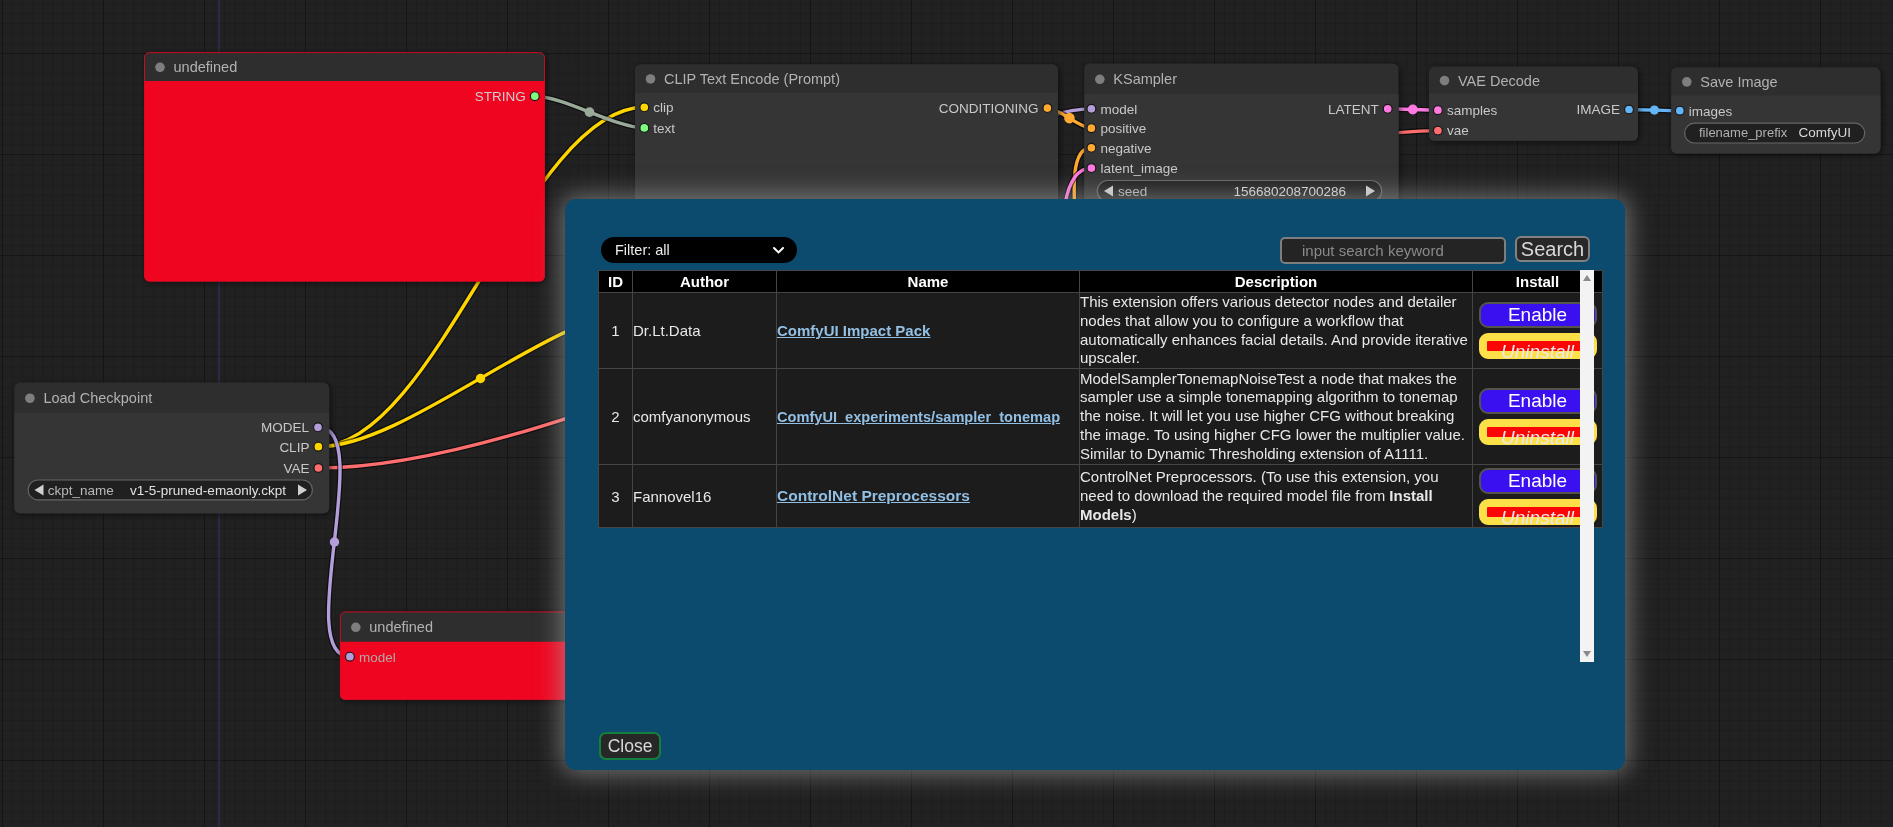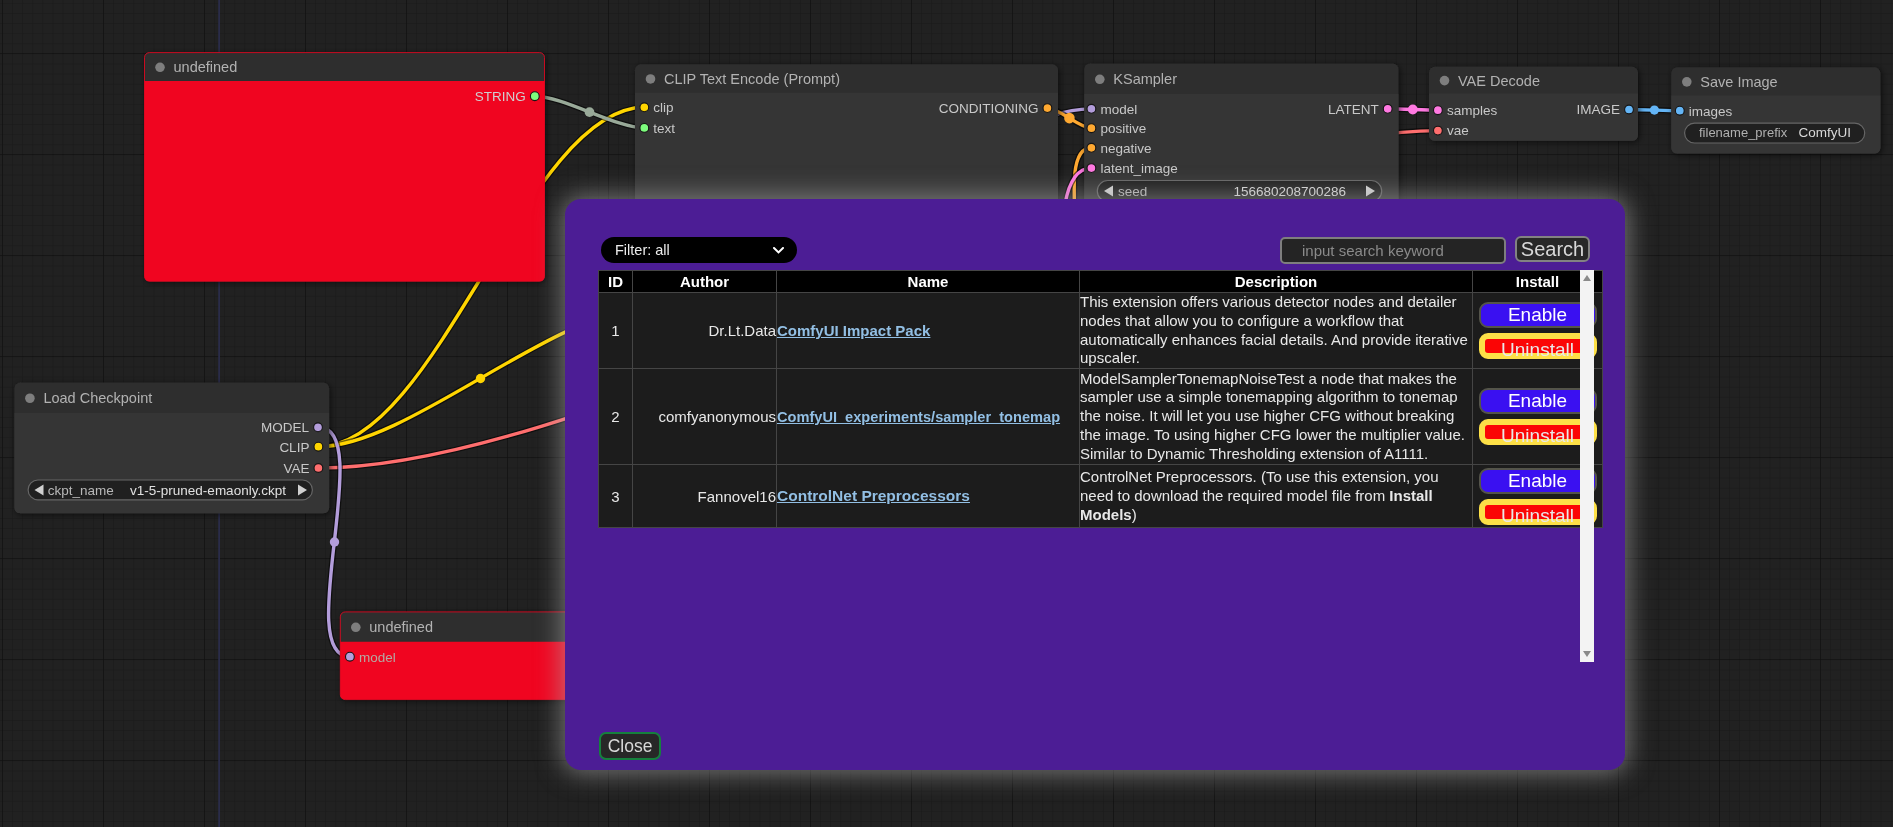--- a/index.html
+++ b/index.html
@@ -1,31 +1,31 @@
 <!DOCTYPE html>
 <html><head><meta charset="utf-8"><style>
 html,body{margin:0;padding:0;width:1893px;height:827px;overflow:hidden;background:#212121;font-family:"Liberation Sans",sans-serif;}
-#dlg{transform:translateZ(0);position:absolute;left:565px;top:199px;width:1060px;height:571px;background:#4c1d95;border-radius:16px;box-shadow:0 0 26px 3px rgba(175,175,175,.6);}
+#dlg{transform:translateZ(0);position:absolute;left:565px;top:199px;width:1060px;height:571px;background:#0c4a6e;border-radius:11px;box-shadow:0 0 26px 3px rgba(175,175,175,.6);}
 #dlg *{box-sizing:border-box;}
 #filter{position:absolute;left:36px;top:38px;width:196px;height:26px;background:#000;border-radius:13px;color:#ececec;font-size:14.5px;line-height:26px;padding-left:14px;}
 #sin{position:absolute;left:715px;top:38px;width:226px;height:27px;background:#242424;border:2px solid #7e7e7e;border-radius:5px;color:#8a8a8a;font-size:15px;line-height:23px;padding-left:20px;}
 #sbtn{position:absolute;left:950px;top:37px;width:75px;height:26px;background:#282828;border:2px solid #828282;border-radius:6px;color:#d8d8d8;font-size:20px;line-height:22px;text-align:center;}
 #tbl{position:absolute;left:33px;top:71px;width:982px;border-collapse:collapse;table-layout:fixed;}
 #tbl th{background:#000;color:#fff;font-size:15px;font-weight:bold;border:1px solid #454545;text-align:center;margin-top:48px;}
 #tbl td{background:#1c1c1c;border:1px solid #454545;color:#e8e8e8;font-size:15px;vertical-align:middle;padding:0;}
 td.cid{text-align:center;}
-td.cau{padding-left:9px;text-align:right;}
+td.cau{padding-left:9px;}
 td.cnm{padding-left:9px;}
 td.cnm a{color:#92bfe4;font-weight:bold;text-decoration:underline;}
 td.cds{color:#fff;vertical-align:top;padding:1px 4px 0 5px;line-height:18.8px;}
 td.cin{text-align:center;}
 .btns{display:flex;flex-direction:column;align-items:center;gap:5px;}
 .btns button{width:118px;height:26px;border-radius:9px;color:#fff;font-size:19px;line-height:22px;font-family:"Liberation Sans",sans-serif;padding:0;}
 button.en{background:#3a10f1;border:2px solid #54544a;}
-button.un{background:#fb0505;border:6px solid #fde047;color:#e9e9e9;}
+button.un{background:#fb0505;border:8px solid #fde047;color:#e9e9e9;font-style:italic;}
 #sbar{position:absolute;left:1015px;top:71px;width:14px;height:392px;background:#f3f3f3;}
 .sarr{position:absolute;left:3px;width:0;height:0;border-left:4.5px solid transparent;border-right:4.5px solid transparent;}
 .sarr.up{top:5px;border-bottom:6px solid #8a8a8a;}
 .sarr.dn{bottom:5px;border-top:6px solid #8a8a8a;}
 #close{position:absolute;left:34px;top:533px;width:62px;height:28px;background:#272727;border:2px solid #15803d;border-radius:7px;color:#d8d8d8;font-size:17.5px;line-height:24px;text-align:center;}
 </style></head>
 <body>
 <svg width="1893" height="827" viewBox="0 0 1893 827" style="position:absolute;left:0;top:0;transform:translateZ(0)">
     <defs>
 <pattern id="gm" width="10.1" height="10.1" patternUnits="userSpaceOnUse" x="2" y="2.9">

